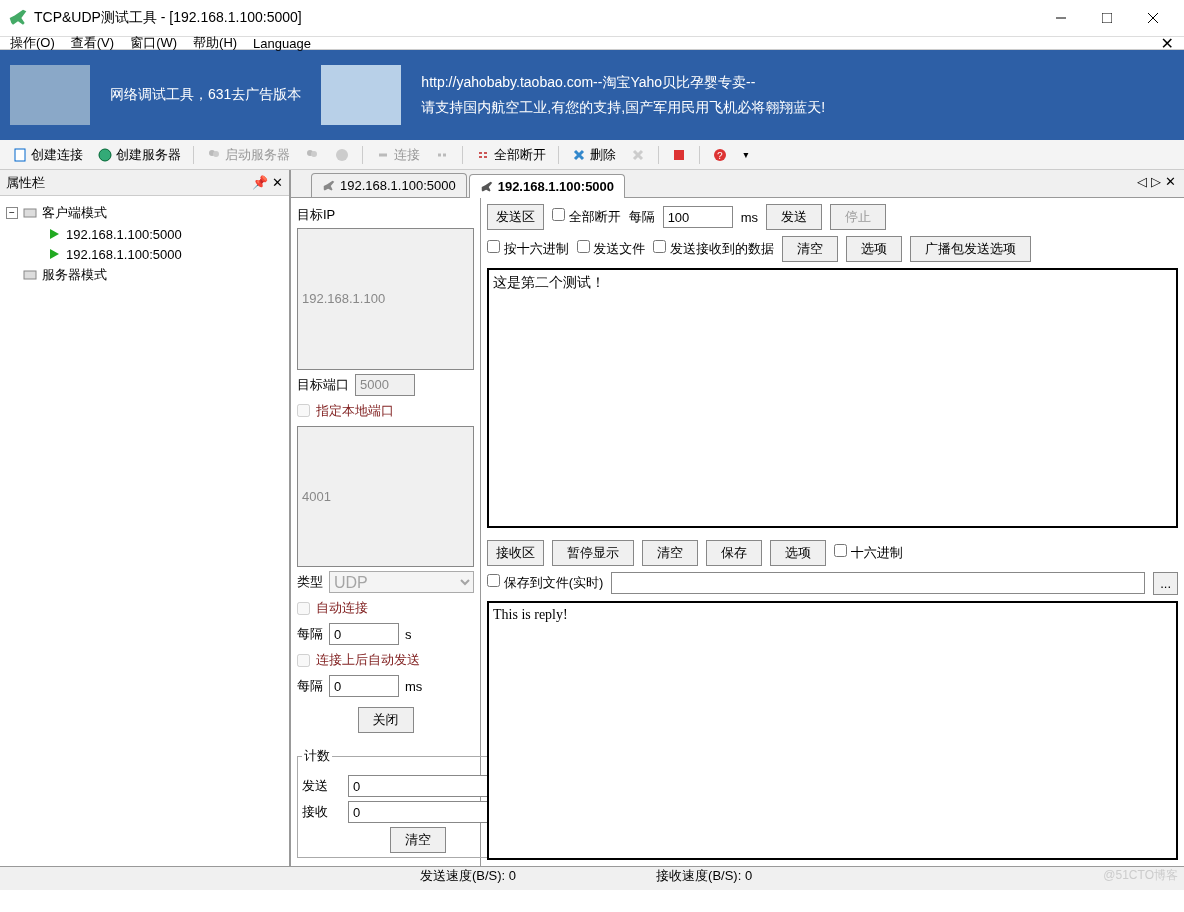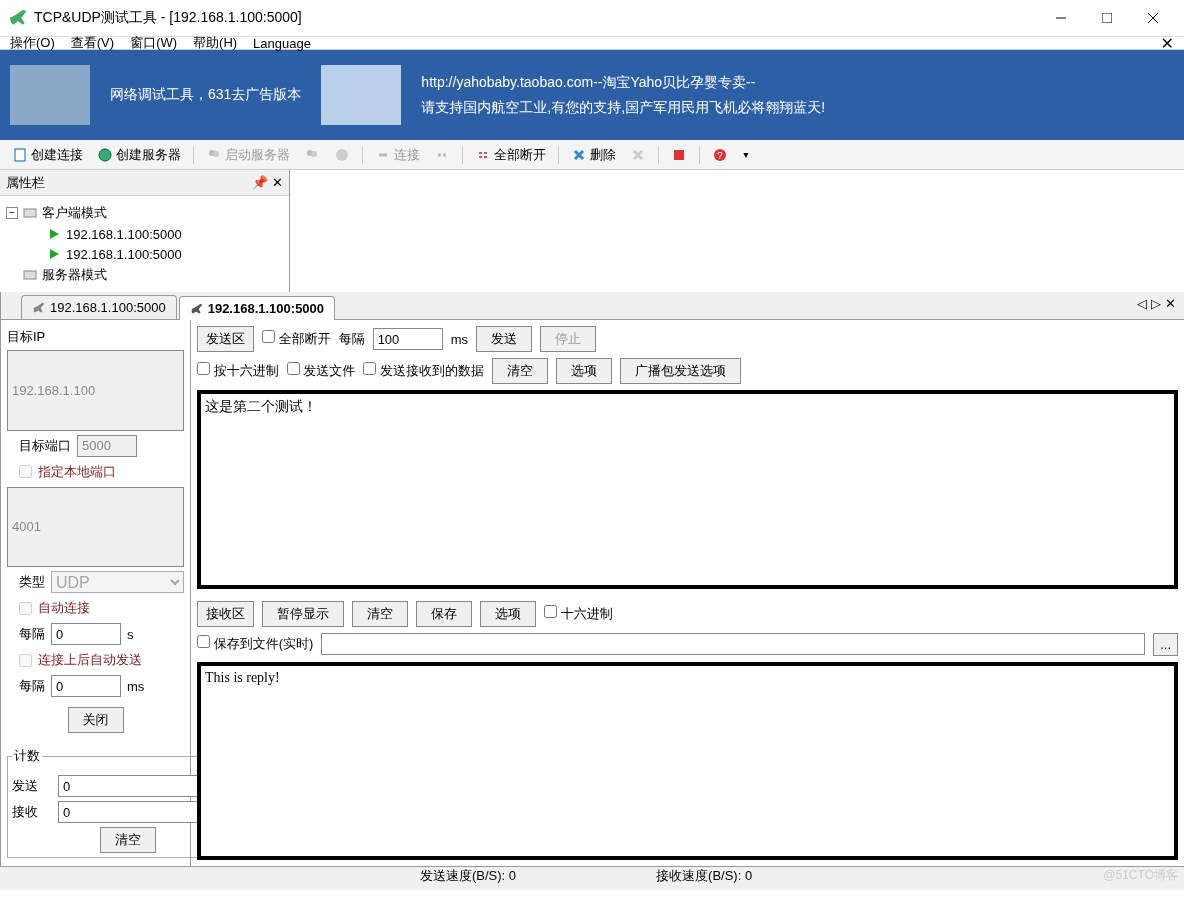--- a/index.html
+++ b/index.html
@@ -14,50 +14,50 @@
 .menubar .mdi-close { position: absolute; right: 10px; font-size: 16px; cursor: pointer; }
 .banner { height: 90px; background: #2d5fa6; display: flex; align-items: center; color: #fff; padding: 0 10px; gap: 20px; }
 .banner-img { width: 80px; height: 60px; background: #8aa8c8; display: inline-block; }
 .banner-text1 { font-size: 14px; }
 .banner-text2 { font-size: 14px; line-height: 1.8; }
 .toolbar { height: 30px; border-bottom: 1px solid #ccc; display: flex; align-items: center; padding: 0 8px; gap: 6px; background: #f4f4f4; }
 .toolbar .tbtn { display: flex; align-items: center; gap: 3px; cursor: pointer; padding: 2px 4px; font-family: Liberation Mono, monospace; }
 .toolbar .tbtn.disabled { color: #999; }
 .toolbar .sep { width: 1px; height: 18px; background: #ccc; margin: 0 2px; }
 .tico { width: 16px; height: 16px; display: inline-block; }
-.main { display: flex; height: 696px; flex-direction: column; }
+.main { display: flex; height: 696px; }
 .sidebar { width: 290px; border-right: 1px solid #999; display: flex; flex-direction: column; }
 .sidebar-header { height: 26px; background: #f0f0f0; border-bottom: 1px solid #ccc; display: flex; align-items: center; padding: 0 6px; justify-content: space-between; }
 .sidebar-header .hdrbtns { display: flex; gap: 4px; }
 .tree { flex: 1; padding: 6px; overflow: auto; }
 .tree-node { display: flex; align-items: center; gap: 4px; padding: 2px 0; cursor: pointer; }
 .tree-node.child { padding-left: 40px; }
 .tree-node .exp { width: 12px; height: 12px; border: 1px solid #888; display: flex; align-items: center; justify-content: center; font-size: 10px; line-height: 1; }
 .tree-node .nico { width: 16px; height: 16px; }
 .content { flex: 1; display: flex; flex-direction: column; border-left: 1px solid #999; }
 .tabbar { height: 28px; display: flex; align-items: flex-end; padding: 0 20px; position: relative; background: #f0f0f0; border-bottom: 1px solid #999; }
 .tab { padding: 4px 10px; border: 1px solid #999; border-bottom: none; margin-right: 2px; cursor: pointer; display: flex; align-items: center; gap: 4px; background: #f0f0f0; border-radius: 4px 4px 0 0; }
 .tab.active { background: #fff; font-weight: bold; position: relative; top: 1px; }
 .tab-nav { position: absolute; right: 8px; top: 4px; display: flex; gap: 4px; }
 .tab-nav span { cursor: pointer; }
 .content-body { flex: 1; display: flex; background: #fff; }
 .left-panel { width: 190px; border-right: 1px solid #999; padding: 8px 6px; display: flex; flex-direction: column; gap: 4px; }
-.field-row { display: flex; align-items: center; gap: 6px; margin-bottom: 2px; margin-left: 12px; }
+.field-row { display: flex; align-items: center; gap: 6px; margin-bottom: 2px; }
 .field-label { font-size: 13px; }
 .field-input { flex: 1; border: 1px solid #888; padding: 2px 4px; height: 22px; font-size: 13px; background: #fff; }
 .field-input.disabled { background: #f0f0f0; color: #888; }
 .field-select { flex: 1; border: 1px solid #888; height: 22px; font-size: 16px; background: #f0f0f0; }
 .chk { width: 13px; height: 13px; }
 .chk-label.disabled { color: #7f1d1d; text-align: center; }
 .btn { border: 1px solid #888; background: #f0f0f0; padding: 3px 14px; cursor: pointer; font-size: 13px; }
 .btn.disabled { color: #999; cursor: default; }
 .right-panel { flex: 1; display: flex; flex-direction: column; padding: 6px; gap: 6px; }
 .panel-row { display: flex; align-items: center; gap: 8px; flex-wrap: wrap; }
 .group-label { border: 1px solid #888; padding: 3px 8px; background: #f0f0f0; }
-.textarea { flex: 1; border: 4px solid #000000; padding: 4px; font-size: 14px; resize: none; overflow: auto; background: #fff; font-family: "SimSun", serif; width: 100%; }
+.textarea { flex: 1; border: 2px solid #000000; padding: 4px; font-size: 14px; resize: none; overflow: auto; background: #fff; font-family: "SimSun", serif; width: 100%; }
 .send-area { min-height: 190px; }
 .recv-area { flex: 1; }
 .counter-group { margin-top: 6px; }
 .statusbar { height: 24px; border-top: 1px solid #999; display: flex; align-items: flex-start; background: #f0f0f0; font-size: 13px; }
 .status-cell { padding: 0 20px; }
 .watermark { position: absolute; right: 6px; bottom: 28px; color: #ccc; font-size: 12px; }
 fieldset { border: 1px solid #aaa; padding: 6px 4px 4px; margin: 0; }
 legend { font-size: 13px; padding: 0 2px; }
 </style>
 </head>

